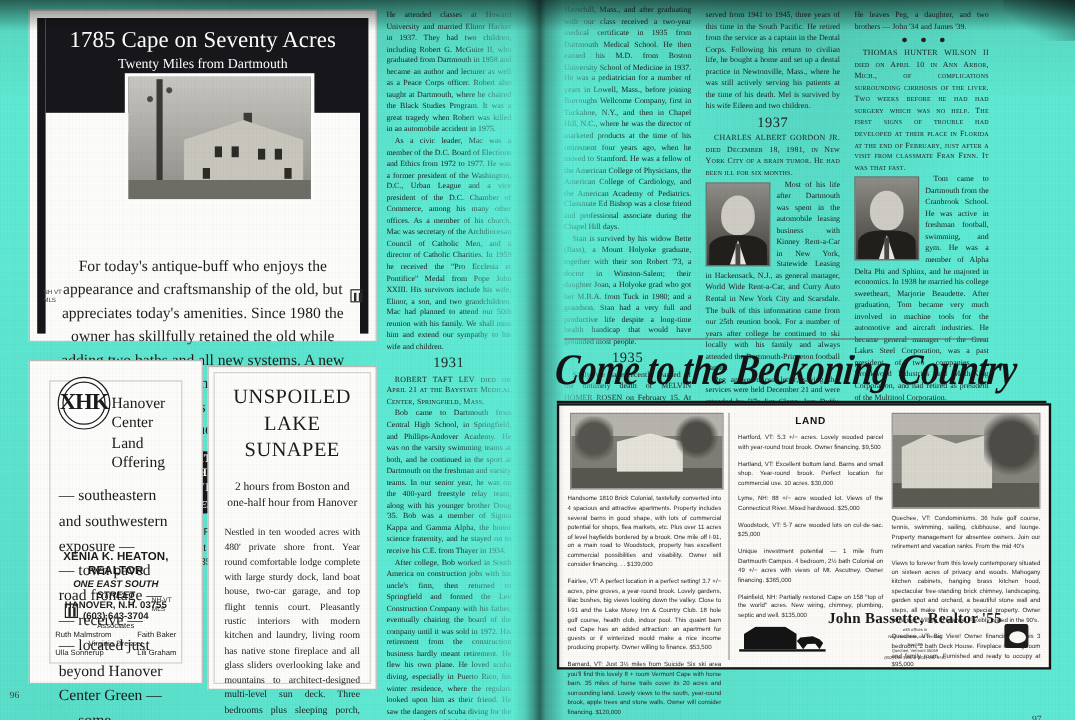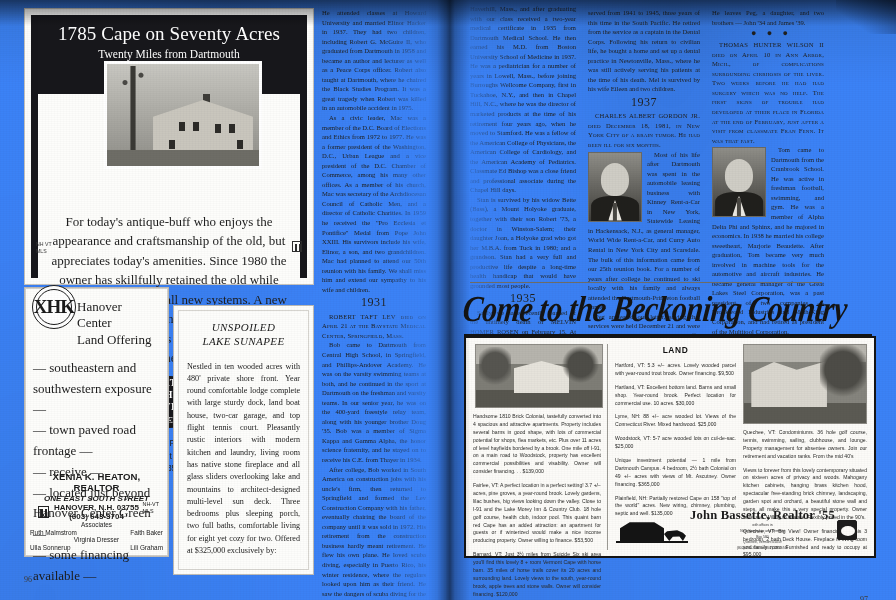--- a/index.html
+++ b/index.html
@@ -6,21 +6,21 @@
   html,body { width:896px; height:600px; overflow:hidden; }
   body {
     background:#d8d6d2;
     font-family:"Liberation Serif", serif;
     color:#1b1b1b;
   }
   .spread { position:relative; width:896px; height:600px; background:#c9c7c3; }
 
   
   .page {
-    position:absolute; top:0; height:600px; background:#3b82f6;
+    position:absolute; top:0; height:600px; background:#5eead4;
   }
   .page-left  { left:0;   width:452px; }
   .page-right { left:446px; width:450px; }
 
   
   .tint {
     position:absolute; inset:0; pointer-events:none;
     background:
       radial-gradient(ellipse at 50% 0%, rgba(0,0,0,.09), rgba(0,0,0,0) 45%),
       radial-gradient(ellipse at 10% 100%, rgba(0,0,0,.05), rgba(0,0,0,0) 50%),
@@ -98,22 +98,22 @@
   .mls-left{ position:absolute; left:-2px; bottom:24px; font-family:"Liberation Sans",sans-serif; font-size:5.2px; line-height:1.25; color:#3a3a3a; }
   .eho{
     position:absolute; right:-2px; bottom:26px; width:10px; height:11px;
     border:1.3px solid #2b2b2b;
   }
   .eho:before{ content:""; position:absolute; left:2px; top:2px; width:2px; height:7px; background:#2b2b2b; }
   .eho:after{ content:""; position:absolute; left:5.5px; top:2px; width:2.5px; height:7px; background:#2b2b2b; }
 
   
   .ad-hanover{
-    position:absolute; left:24px; top:287px; width:145px; height:270px;
-    background:#fdfdfb; border:1px solid #bdbbb6; padding:0;
+    position:absolute; left:24px; top:300px; width:145px; height:270px;
+    background:#fdfdfb; border:1px solid #bdbbb6; padding:16px;
   }
   .ad-hanover-in{ width:100%; height:100%; border:1px solid #d2d0cb; padding:6px 7px; position:relative; }
   .xhk{
     position:absolute; left:6px; top:-4px; width:44px; height:44px; border-radius:50%;
     border:1.6px solid #1d1d1d; background:#fff;
     display:flex; align-items:center; justify-content:center;
     font-family:"Liberation Serif",serif; font-weight:bold; font-size:19px; letter-spacing:-1px;
   }
   .xhk:after{ content:""; position:absolute; inset:3px; border-radius:50%; border:1px solid #1d1d1d; }
   .hanover-title{ margin-left:44px; text-align:left; font-size:13px; line-height:1.25; padding-top:4px; }
@@ -133,21 +133,21 @@
   .assoc-h{ text-align:center; font-size:6.4px; }
   .assoc-row{ display:flex; justify-content:space-between; margin-top:1px; }
   .assoc-mid{ text-align:center; }
 
   
   .ad-sunapee{
     position:absolute; left:173px; top:305px; width:141px; height:270px;
     background:#fdfdfb; border:1px solid #bdbbb6; padding:4px;
   }
   .ad-sunapee-in{ width:100%; height:100%; border:1px solid #d6d4cf; padding:9px 8px; text-align:center; }
-  .sun-h{ font-size:11px; line-height:1.3; letter-spacing:.4px;font-style:italic; }
+  .sun-h{ font-size:17px; line-height:1.3; letter-spacing:.4px; }
   .sun-sub{ margin-top:13px; font-size:9.6px; line-height:1.4; }
   .sun-body{ margin-top:12px; font-size:8.1px; line-height:1.52; text-align:justify; }
 
   
   .col{ position:absolute; font-size:6.6px; line-height:1.45; text-align:justify; color:#1f1f1d; }
   .col p{ text-indent:7px; margin:0; }
   .col p.noind{ text-indent:0; }
   .yr{ text-align:center; font-size:12px; margin:7px 0 4px; text-indent:0 !important; letter-spacing:.5px;}
   .sc{ font-variant:small-caps; letter-spacing:.2px; }
   .dots{ text-align:center; letter-spacing:4px; font-size:9px; margin:3px 0; }
@@ -231,21 +231,21 @@
   .barn-h{ position:absolute; right:2px; bottom:4px; width:22px; height:12px; background:#141414;
            clip-path:polygon(0 42%,14% 18%,60% 10%,86% 30%,100% 56%,86% 100%,70% 62%,40% 64%,24% 100%,10% 66%); }
   .barn-g{ position:absolute; left:0; bottom:2px; width:72px; height:2px; background:#141414; }
   .bassette-name{ font-family:"Liberation Serif",serif; font-size:12.6px; font-weight:bold; letter-spacing:.2px; }
   .bassette-sub{ font-family:"Liberation Sans",sans-serif; font-size:3.4px; line-height:1.7; text-align:center; color:#333; }
   .realtor-seal{ width:20px; height:20px; border:1.4px solid #1c1c1c; background:#1c1c1c; border-radius:2px; position:relative; }
   .realtor-seal:after{ content:""; position:absolute; left:3px; top:5px; width:14px; height:10px; border-radius:50%; background:#fcfbf8; }
 
   
   .pgno{ position:absolute; font-family:"Liberation Serif",serif; font-size:8px; color:#3c3b38; }
-  .pgno-l{ left:24px; top:575px; }
+  .pgno-l{ left:8px; top:575px; }
   .pgno-r{ left:860px; top:595px; }
 
   .grain{
     position:absolute; inset:0; z-index:8; pointer-events:none; opacity:.30;
     background-image:
       repeating-linear-gradient(0deg, rgba(0,0,0,.05) 0 1px, rgba(0,0,0,0) 1px 2px),
       repeating-linear-gradient(90deg, rgba(0,0,0,.035) 0 1px, rgba(0,0,0,0) 1px 3px);
     mix-blend-mode:multiply;
   }
 </style>
@@ -342,20 +342,21 @@
         </div>
       </div>
     </div>
 
     <div class="ad-sunapee">
       <div class="ad-sunapee-in">
         <div class="sun-h">
           <div>UNSPOILED</div>
           <div>LAKE SUNAPEE</div>
         </div>
+        <div class="sun-sub">2 hours from Boston and one-half hour from Hanover</div>
         <div class="sun-body">Nestled in ten wooded acres with 480' private shore front. Year round comfortable lodge complete with large sturdy dock, land boat house, two-car garage, and top flight tennis court. Pleasantly rustic interiors with modern kitchen and laundry, living room has native stone fireplace and all glass sliders overlooking lake and mountains to architect-designed multi-level sun deck. Three bedrooms plus sleeping porch, two full baths, comfortable living for eight yet cozy for two. Offered at $325,000 exclusively by:</div>
 
       </div>
     </div>
 
     <div class="col col-L1 fade-r">
       <p class="noind">He attended classes at Howard University and married Elinor Hacker in 1937. They had two children, including Robert G. McGuire II, who graduated from Dartmouth in 1958 and became an author and lecturer as well as a Peace Corps officer. Robert also taught at Dartmouth, where he chaired the Black Studies Program. It was a great tragedy when Robert was killed in an automobile accident in 1975.</p>
       <p>As a civic leader, Mac was a member of the D.C. Board of Elections and Ethics from 1972 to 1977. He was a former president of the Washington, D.C., Urban League and a vice president of the D.C. Chamber of Commerce, among his many other offices. As a member of his church, Mac was secretary of the Archdiocesan Council of Catholic Men, and a director of Catholic Charities. In 1959 he received the "Pro Ecclesia et Pontifice" Medal from Pope John XXIII. His survivors include his wife, Elinor, a son, and two grandchildren. Mac had planned to attend our 50th reunion with his family. We shall miss him and extend our sympathy to his wife and children.</p>
       <p class="yr">1931</p>
       <p class="sc">ROBERT TAFT LEV died on April 21 at the Baystate Medical Center, Springfield, Mass.</p>

